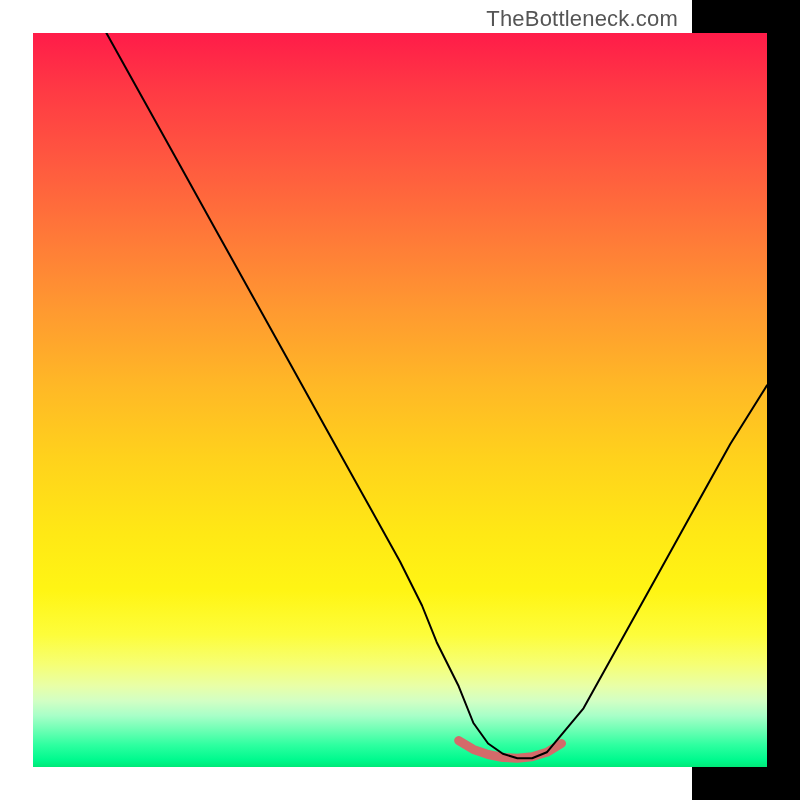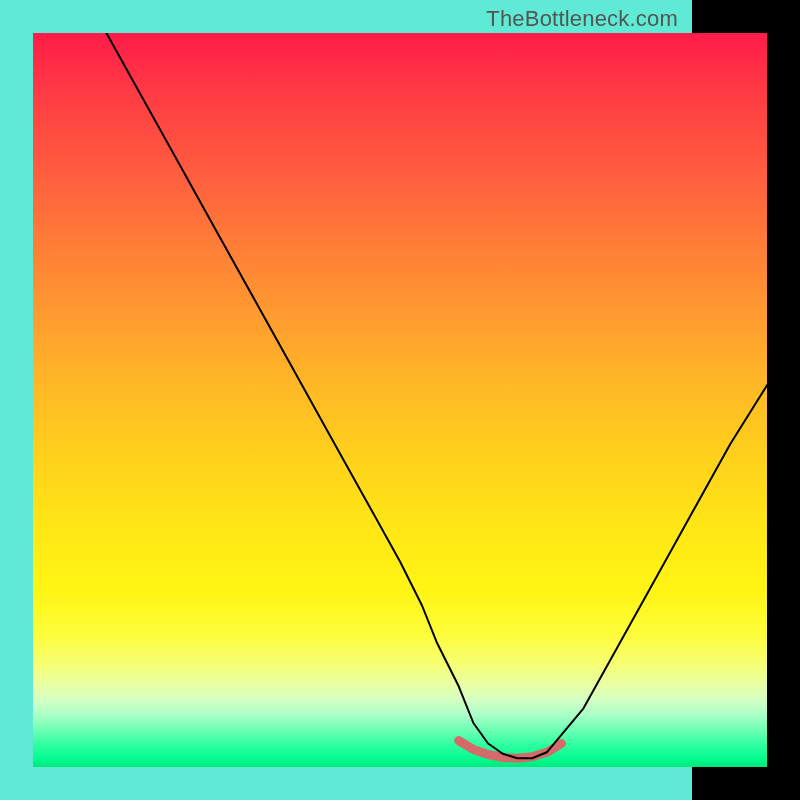--- a/index.html
+++ b/index.html
@@ -10,21 +10,21 @@
     background: #000;
     overflow: hidden;
     font-family: Arial, Helvetica, sans-serif;
   }
   .frame {
     position: absolute;
     left: 0;
     top: 0;
     width: 692px;
     height: 800px;
-    background: #5eead4;
+    background: #ffffff;
   }
   .plot-area {
     position: absolute;
     left: 33px;
     top: 33px;
     width: 734px;
     height: 734px;
     overflow: hidden;
   }
   .gradient {

